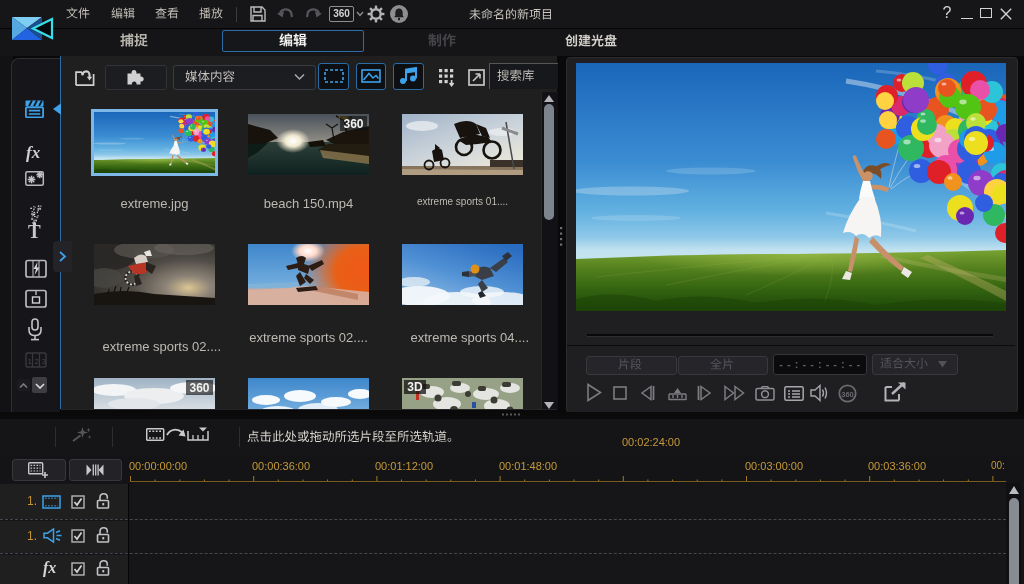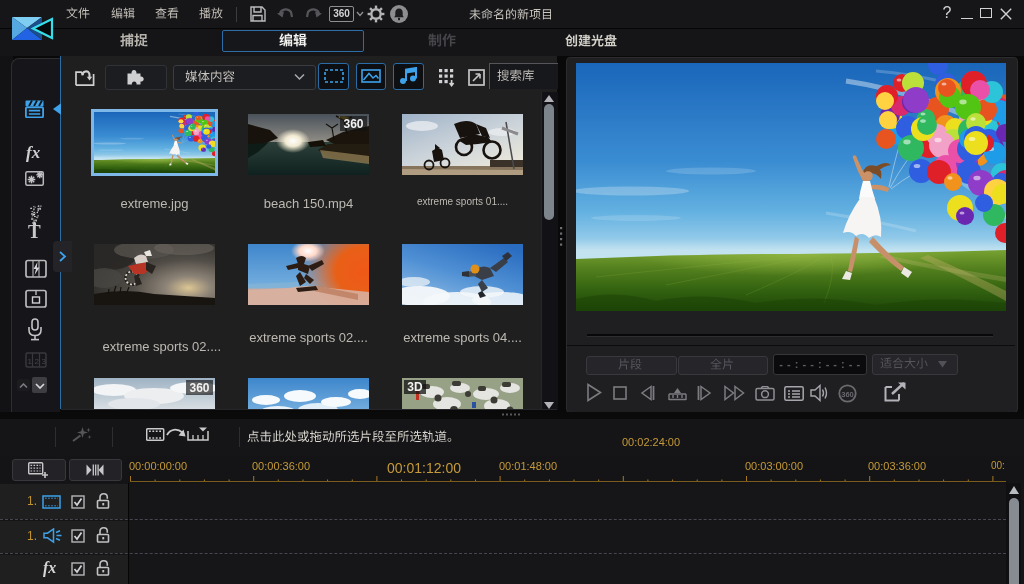--- a/index.html
+++ b/index.html
@@ -679,21 +679,21 @@
 <rect x="70" y="24" width="4" height="6" fill="#2a50a0"></rect>
 <rect x="2" y="2" width="22" height="14" fill="#111" opacity="0.75"></rect>
 <text x="13" y="13" font-size="12" font-weight="bold" fill="#f2f2f2" text-anchor="middle" font-family="Liberation Sans">3D</text>
 </svg></div>
 </div>
 <div class="abs" style="left:94px;top:196px;width:121px;text-align:center;font-size:13px;color:#bdb9b2">extreme.jpg</div>
 <div class="abs" style="left:248px;top:196px;width:121px;text-align:center;font-size:13px;color:#bdb9b2">beach 150.mp4</div>
 <div class="abs" style="left:396px;top:196px;width:133px;text-align:center;font-size:10px;color:#bdb9b2">extreme sports 01....</div>
 <div class="abs" style="left:88px;top:339px;width:133px;text-align:right;font-size:13px;color:#bdb9b2">extreme sports 02....</div>
 <div class="abs" style="left:242px;top:330px;width:133px;text-align:center;font-size:13px;color:#bdb9b2">extreme sports 02....</div>
-<div class="abs" style="left:396px;top:330px;width:133px;text-align:center;font-size:13px;color:#bdb9b2">extreme sports 04....</div>
+<div class="abs" style="left:396px;top:330px;width:133px;text-align:right;font-size:13px;color:#bdb9b2">extreme sports 04....</div>
 <div class="abs" style="left:541px;top:92px;width:16px;height:317px;background:#121216;border-left:1px solid #26262a"></div>
 <svg class="abs" style="left:544px;top:95px" width="10" height="7" viewBox="0 0 10 7">
       <polygon points="5,0 10,7 0,7" fill="#b4b4b8"></polygon>
     </svg>
 <div class="abs" style="left:544px;top:104px;width:10px;height:116px;background:#7e848c;border-radius:5px"></div>
 <svg class="abs" style="left:544px;top:402px" width="10" height="7" viewBox="0 0 10 7">
       <polygon points="5,7 10,0 0,0" fill="#b4b4b8"></polygon>
     </svg>
 <div class="abs" style="left:566px;top:57px;width:450px;height:354px;background:#1f1f21;border:1px solid #2c2c2f;border-radius:4px"></div>
 <svg class="abs" style="left:559px;top:227px" width="4" height="22" viewBox="0 0 4 22">
@@ -814,21 +814,21 @@
 <path d="M17,10 L17,16 M14,13 L20,13" stroke="#c8c8ca" stroke-width="1.6"></path>
 </svg>
 <div class="abs" style="left:69px;top:459px;width:51px;height:20px;background:#232327;border:1px solid #38383c;border-radius:3px"></div>
 <svg class="abs" style="left:86px;top:464px" width="18" height="12" viewBox="0 0 18 12">
 <polygon points="0.5,0.5 0.5,11.5 5.5,6" fill="#c8c8ca"></polygon>
 <path d="M7.3,0.5 L7.3,11.5 M9.7,0.5 L9.7,11.5 M12.1,0.5 L12.1,11.5" stroke="#c8c8ca" stroke-width="1.3"></path>
 <polygon points="17.5,0.5 17.5,11.5 12.5,6" fill="#c8c8ca"></polygon>
 </svg>
 <div class="abs" style="left:129px;top:460px;font-size:11px;color:#c59a38;white-space:nowrap">00:00:00:00</div>
 <div class="abs" style="left:252px;top:460px;font-size:11px;color:#c59a38;white-space:nowrap">00:00:36:00</div>
-<div class="abs" style="left:387px;top:460px;font-size:14px;color:#c59a38;white-space:nowrap">00:01:12:00</div>
+<div class="abs" style="left:375px;top:460px;font-size:11px;color:#c59a38;white-space:nowrap">00:01:12:00</div>
 <div class="abs" style="left:499px;top:460px;font-size:11px;color:#c59a38;white-space:nowrap">00:01:48:00</div>
 <div class="abs" style="left:622px;top:436px;font-size:11px;color:#c59a38;white-space:nowrap">00:02:24:00</div>
 <div class="abs" style="left:745px;top:460px;font-size:11px;color:#c59a38;white-space:nowrap">00:03:00:00</div>
 <div class="abs" style="left:868px;top:460px;font-size:11px;color:#c59a38;white-space:nowrap">00:03:36:00</div>
 <div class="abs" style="left:991px;top:460px;font-size:10px;color:#c59a38;white-space:nowrap">00:</div>
 <svg class="abs" style="left:130px;top:472px" width="878" height="10" viewBox="0 0 878 10">
       <line x1="0.5" y1="4.0" x2="0.5" y2="10" stroke="#a87820" stroke-width="1"></line>
       <line x1="25.1" y1="7.5" x2="25.1" y2="10" stroke="#a87820" stroke-width="1"></line>
       <line x1="49.8" y1="7.5" x2="49.8" y2="10" stroke="#a87820" stroke-width="1"></line>
       <line x1="74.4" y1="7.5" x2="74.4" y2="10" stroke="#a87820" stroke-width="1"></line>

